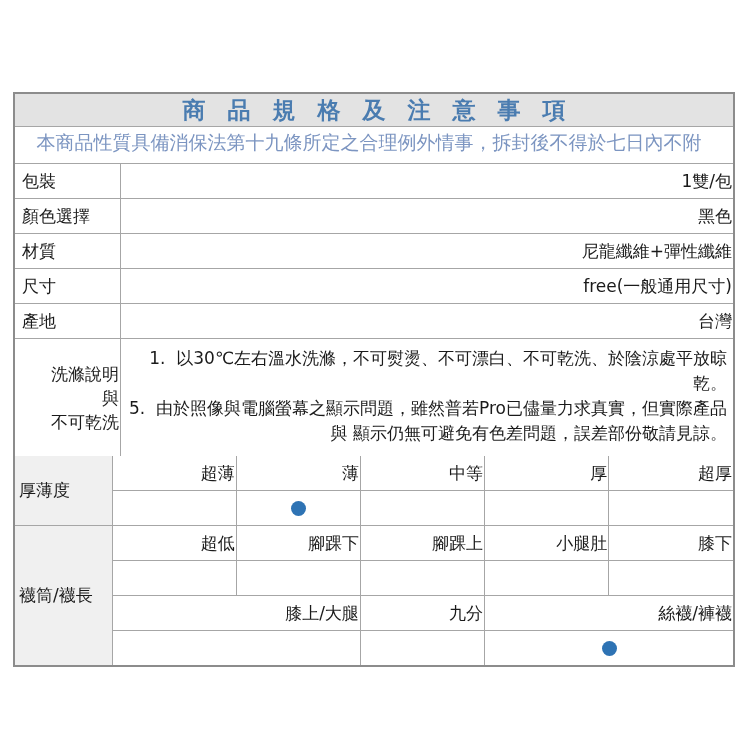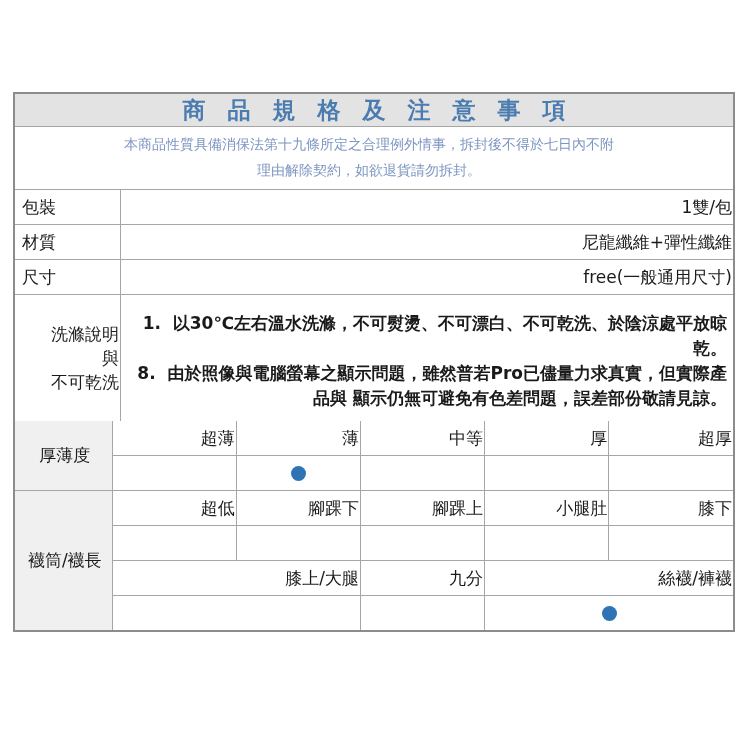--- a/index.html
+++ b/index.html
@@ -40,22 +40,23 @@
     letter-spacing: 22px;
     margin-right: -22px;
     white-space: nowrap;
   }
   
   .notice {
     border-bottom: 1px solid var(--border, #A6A6A6);
     padding: 4px 12px 6px 2px;
     text-align: center;
     color: var(--notice-blue, #7C95C1);
-    font-size: 14px;
+    font-size: 19px;
     line-height: 26px;
+    font-family: Liberation Mono, monospace;
   }
   
   table.grid {
     width: 100%;
     border-collapse: collapse;
     border: hidden;
     table-layout: fixed;
   }
   table.grid td {
     border: 1px solid var(--border, #A6A6A6);
@@ -72,35 +73,34 @@
     text-align: left;
   }
   .specs .val { padding-left: 8px; text-align: right; }
   .specs .care-lab {
     text-align: right;
     padding-left: 0;
     line-height: 24px;
   }
   .specs .care-val {
     height: 113px;
-    padding: 9px 6px 4px 6px;
+    padding: 0 6px 4px 6px;
     line-height: 25px;
     vertical-align: middle;
-    font-weight: bold;
   }
   .care-item {
     margin: 0;
     white-space: pre-wrap;
   }
   
   .matrix td { height: 32px; text-align: center; }
   .matrix col.c0 { width: 97px; }
   .matrix .lab2 {
     background: var(--label-bg, #F0F0F0);
-    text-align: center;
+    text-align: left;
     padding-left: 4px;
     margin-left: 48px;
   }
   .dot {
     display: block;
     width: 15px;
     height: 15px;
     margin: 0 auto;
     border-radius: 50%;
     background: var(--dot-blue, #2E73B4);
@@ -111,46 +111,53 @@
 
 <div class="page">
   <div class="spec-table">
 
     <div class="title-row">
       <span class="title-text">商品規格及注意事項</span>
     </div>
 
     <div class="notice">
       <div>本商品性質具備消保法第十九條所定之合理例外情事，拆封後不得於七日內不附</div>
-      <div>理由解除契約，如欲退貨請勿拆封。</div>
     </div>
 
     <table class="grid specs">
       <tbody>
           <tr>
         <td class="lab">包裝</td>
         <td class="val">1雙/包</td>
       </tr>
       <tr>
+        <td class="lab">顏色選擇</td>
+        <td class="val">黑色</td>
+      </tr>
+      <tr>
         <td class="lab">材質</td>
         <td class="val">尼龍纖維+彈性纖維</td>
       </tr>
       <tr>
         <td class="lab">尺寸</td>
         <td class="val">free(一般通用尺寸)</td>
+      </tr>
+      <tr>
+        <td class="lab">產地</td>
+        <td class="val">台灣</td>
       </tr>
       <tr>
         <td class="lab care-lab">
           <div>洗滌說明</div>
           <div>與</div>
           <div>不可乾洗</div>
         </td>
         <td class="val care-val">
           <p class="care-item">1.  以30℃左右溫水洗滌，不可熨燙、不可漂白、不可乾洗、於陰涼處平放晾乾。</p>
-          <p class="care-item">8.  由於照像與電腦螢幕之顯示問題，雖然普若Pro已儘量力求真實，但實際產品與 顯示仍無可避免有色差問題，誤差部份敬請見諒。</p>
+          <p class="care-item">5.  由於照像與電腦螢幕之顯示問題，雖然普若Pro已儘量力求真實，但實際產品與 顯示仍無可避免有色差問題，誤差部份敬請見諒。</p>
         </td>
       </tr>
     </tbody>
       </table>
 
     <table class="grid matrix">
       <colgroup>
           <col class="c0">
           <col>
           <col>

